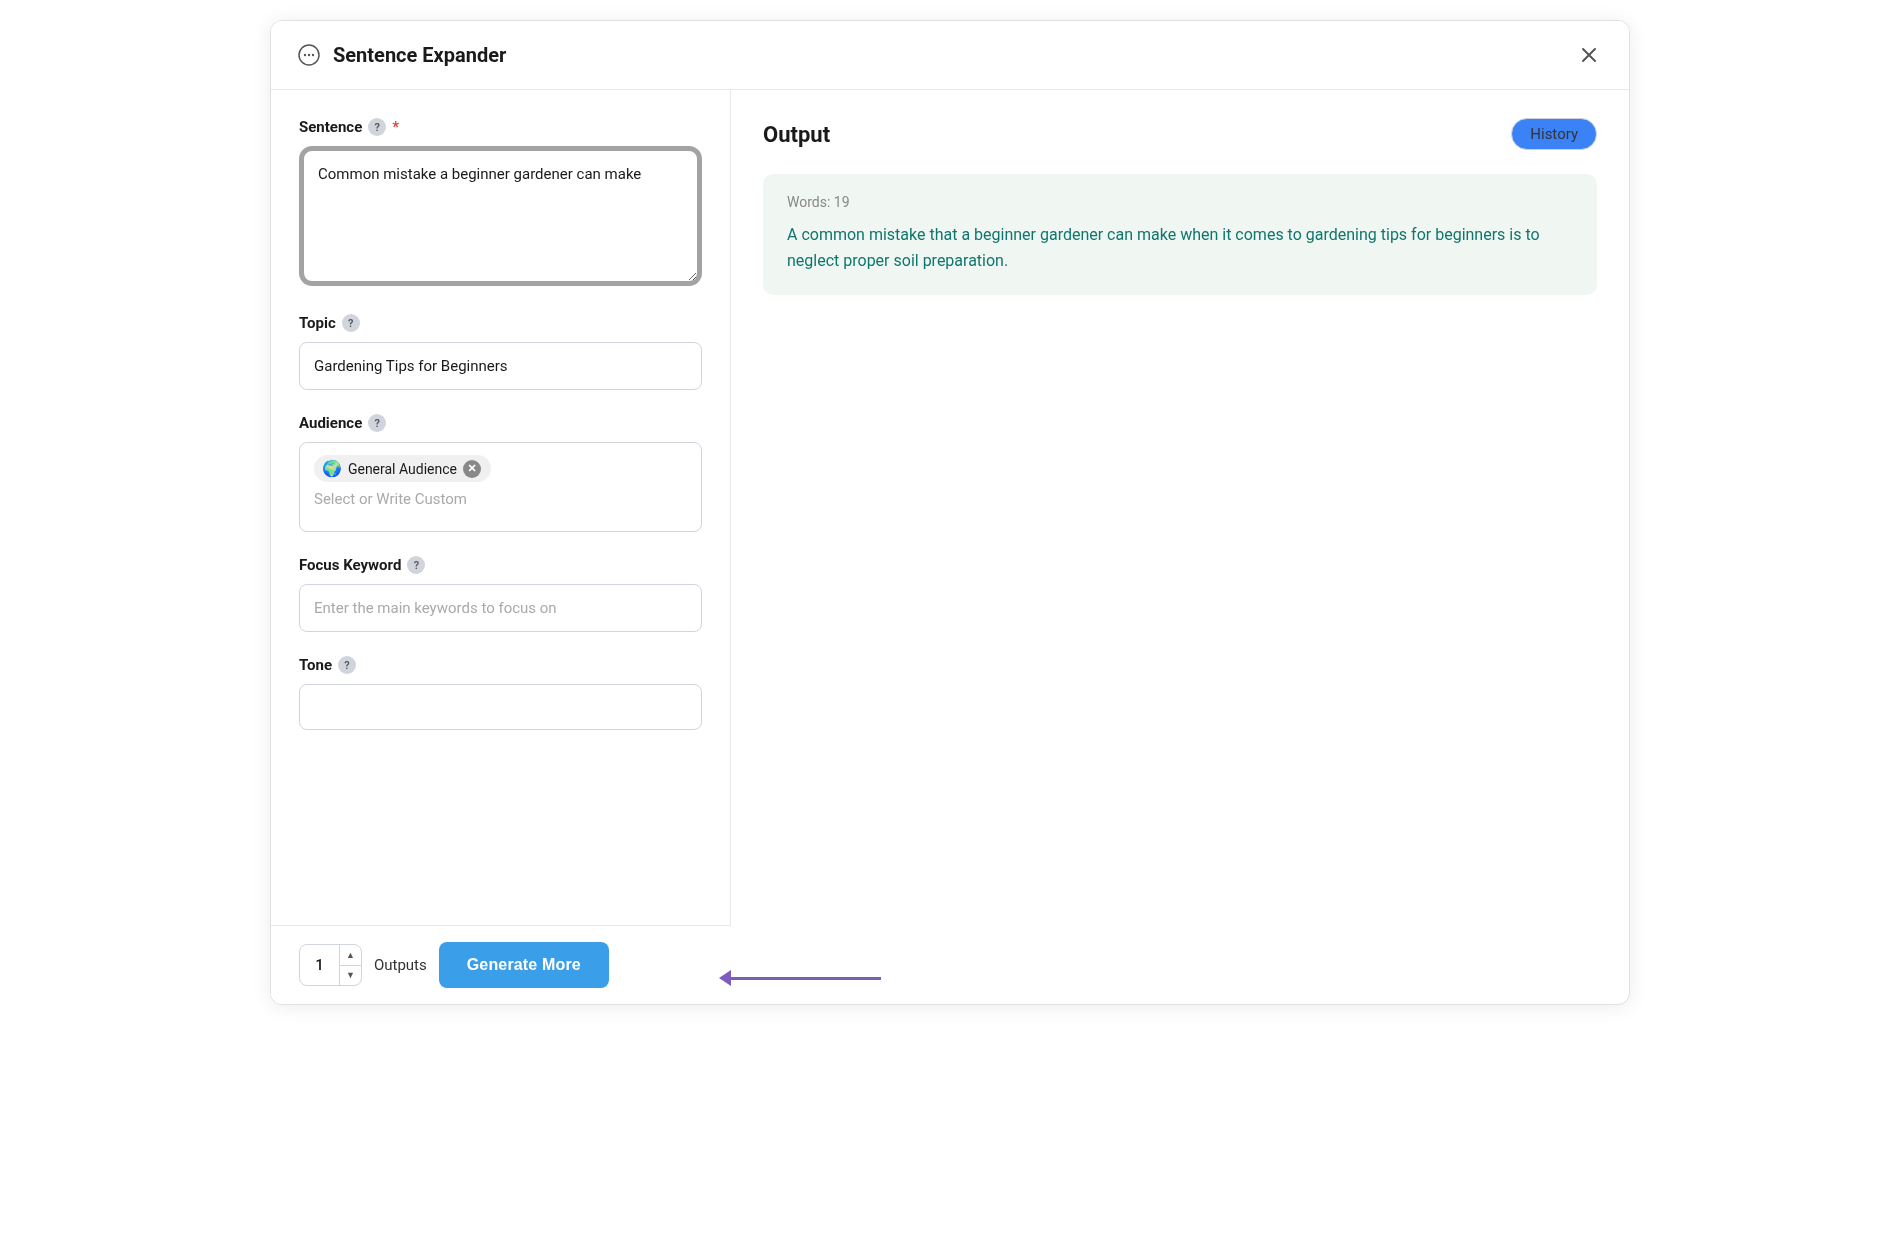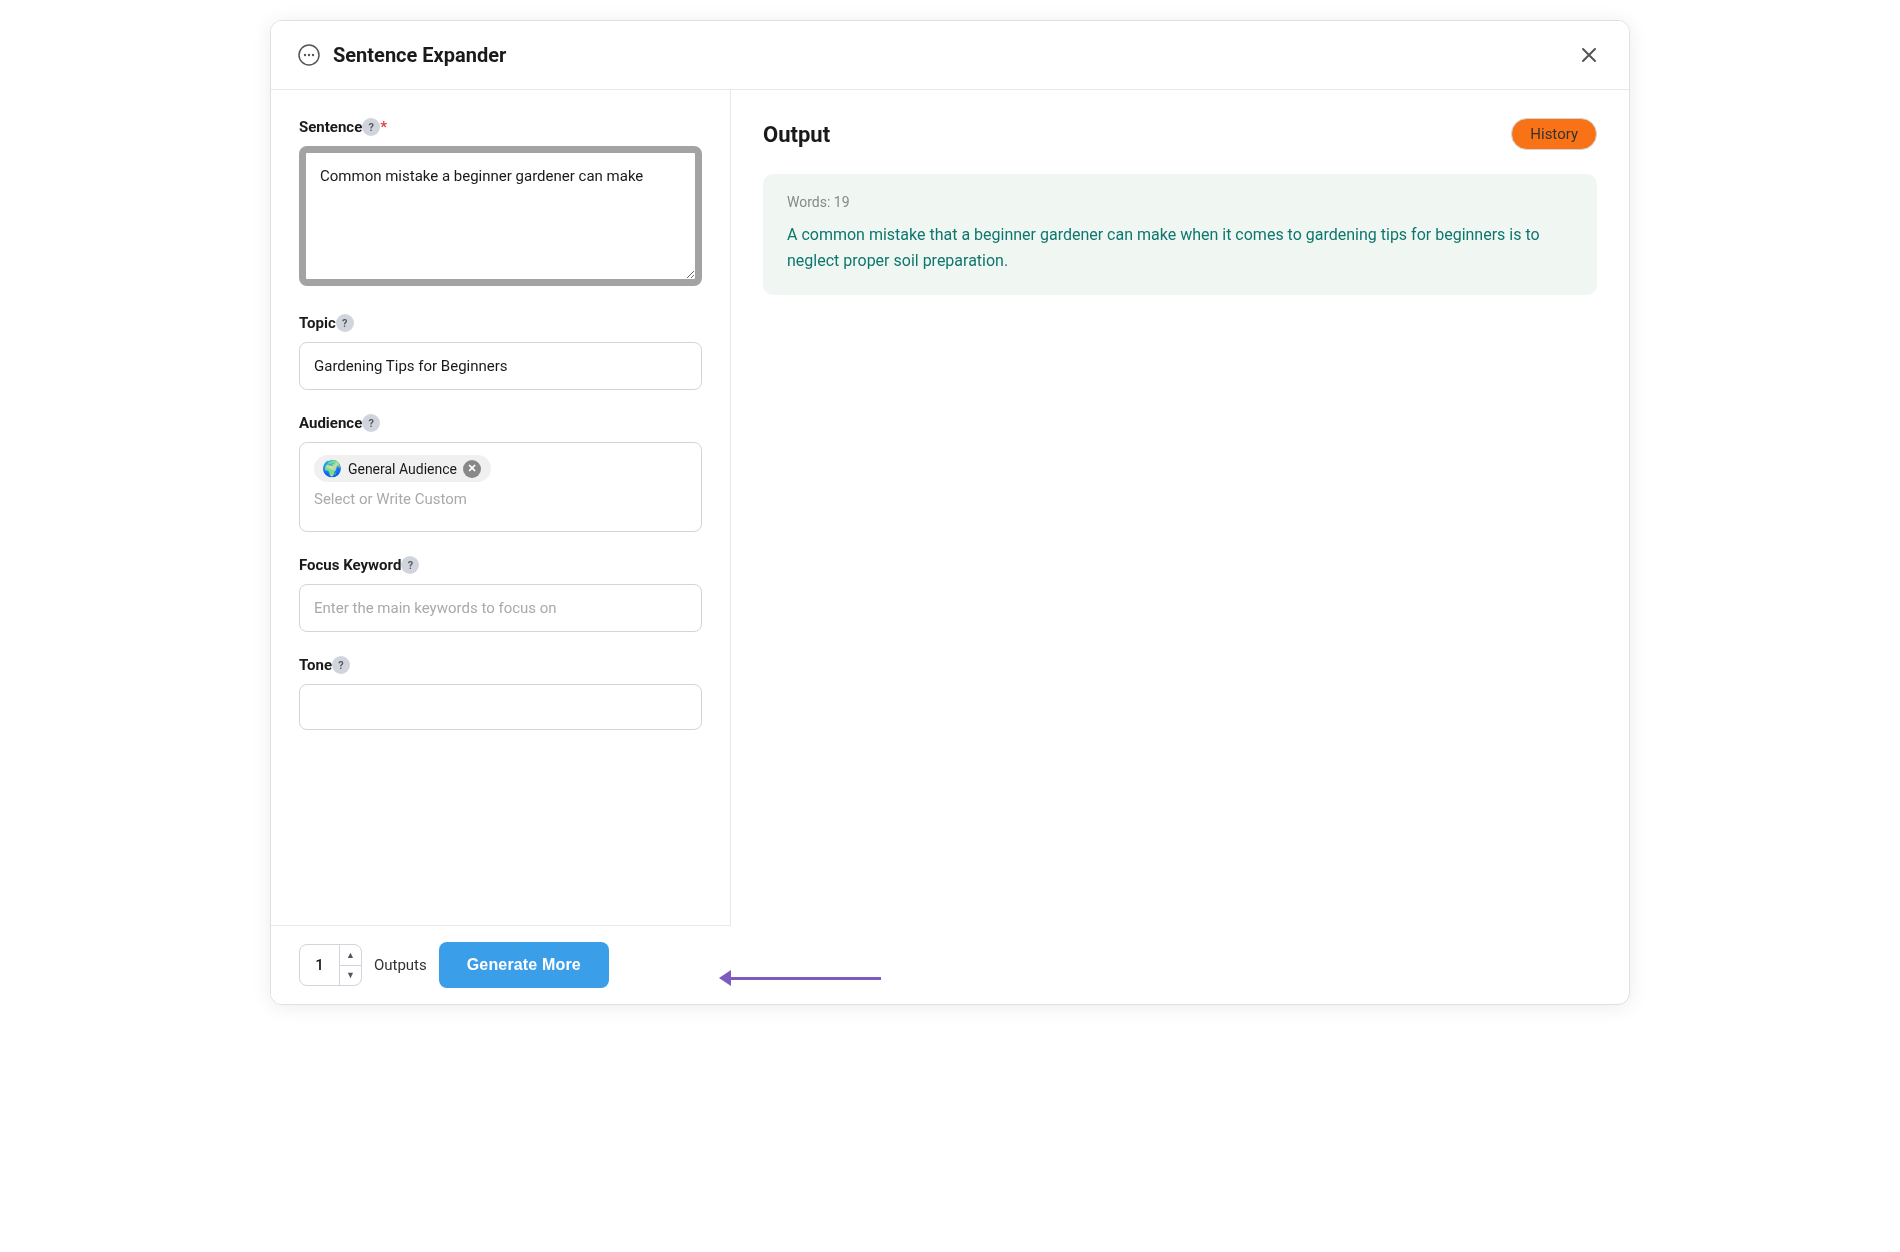--- a/index.html
+++ b/index.html
@@ -80,20 +80,21 @@
       gap: 0;
     }
 
     .field-group {
       margin-bottom: 24px;
     }
 
     .field-label {
       display: flex;
       align-items: center;
+      gap: 6px;
       font-weight: 700;
       font-size: 15px;
       margin-bottom: 10px;
       color: #1a1a1a;
     }
 
     .help-icon {
       width: 18px;
       height: 18px;
       border-radius: 50%;
@@ -108,22 +109,22 @@
     }
 
     .required-star {
       color: #e53e3e;
       font-weight: 700;
     }
 
     textarea.field-input {
       width: 100%;
       min-height: 140px;
-      border: 7px solid #a3a3a3;
-      border-radius: 8px;
+      border: 5px solid #a3a3a3;
+      border-radius: 13px;
       padding: 12px 14px;
       font-size: 15px;
       color: #1a1a1a;
       resize: vertical;
       outline: none;
       font-family: inherit;
       line-height: 1.5;
     }
 
     input.field-input {
@@ -296,21 +297,21 @@
       margin-bottom: 24px;
     }
 
     .output-title {
       font-size: 22px;
       font-weight: 700;
       color: #1a1a1a;
     }
 
     .history-btn {
-      background: #f97316;
+      background: #3b82f6;
       border: 1px solid #d0d5dd;
       border-radius: 16px;
       padding: 6px 18px;
       font-size: 15px;
       color: #333;
       cursor: pointer;
       font-family: inherit;
     }
 
     .output-card {

